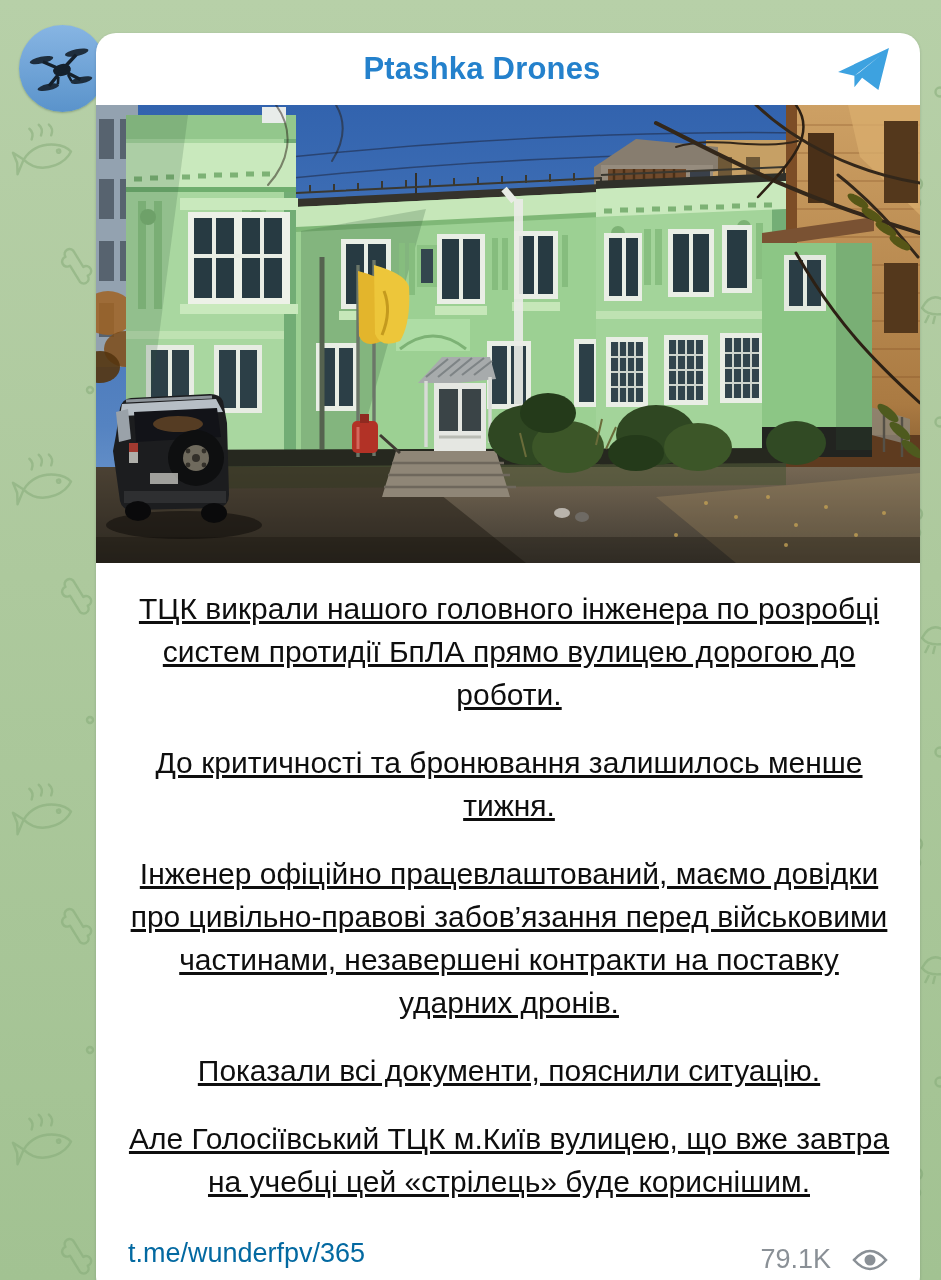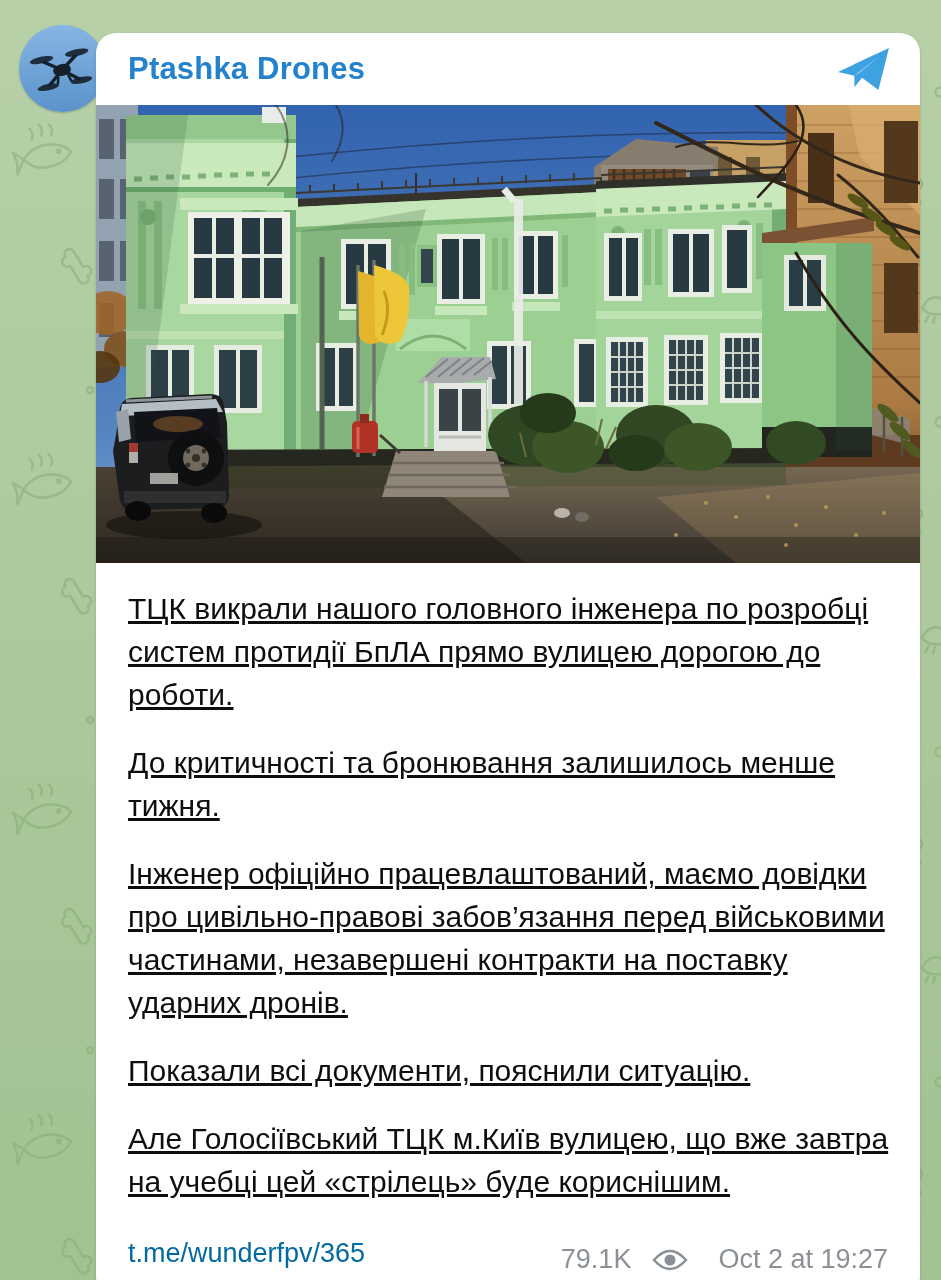--- a/index.html
+++ b/index.html
@@ -1,18 +1,18 @@
 <!DOCTYPE html>
 <html><head>
 <meta charset="utf-8">
 <style>
   html,body{margin:0;padding:0;width:941px;height:1280px;overflow:hidden;
     font-family:"Liberation Sans",sans-serif;}
   .page{position:relative;width:941px;height:1280px;
-    background:linear-gradient(180deg,#b7d0a8 0%,#adc99d 45%,#a2c292 100%);}
+    background:linear-gradient(180deg,#b7d0a8 0%,#adc99d 45%,#a2c292 100%);text-align:center;}
   .bg-doodles{position:absolute;left:0;top:0;width:941px;height:1280px;}
   .avatar{position:absolute;left:19px;top:25px;width:87px;height:87px;border-radius:50%;
     overflow:hidden;box-shadow:0 1px 2px rgba(20,40,20,.25);}
   .card{position:absolute;left:96px;top:33px;width:824px;background:#ffffff;
     border-radius:20px;box-shadow:0 1px 3px rgba(16,35,47,.18);overflow:hidden;}
   .card-header{display:flex;align-items:center;height:72px;padding:0 28px 0 32px;}
   .channel-name{flex:1;font-size:31px;font-weight:bold;color:#2481cc;letter-spacing:.2px;cursor:pointer;}
   .plane{width:56px;height:48px;flex:none;cursor:pointer;}
   .photo{display:block;width:824px;height:458px;}
   .post-text{padding:24px 30px 0 32px;}
@@ -434,18 +434,17 @@
     </div>
 
     <div class="footer">
       <a class="post-link">t.me/wunderfpv/365</a>
       <div class="meta">
         <span>79.1K</span>
         <svg class="eye" viewBox="0 0 36 26">
           <path d="M2,13 Q18,-5 34,13 Q18,31 2,13 Z" stroke="#8a9096" stroke-width="2.6" fill="none"></path>
           <circle cx="18" cy="13" r="5.5" fill="#8a9096"></circle>
         </svg>
-        <span class="date">Oct 2 at 19:27</span>
       </div>
     </div>
 
   </div>
 </div>
 
 </body></html>

